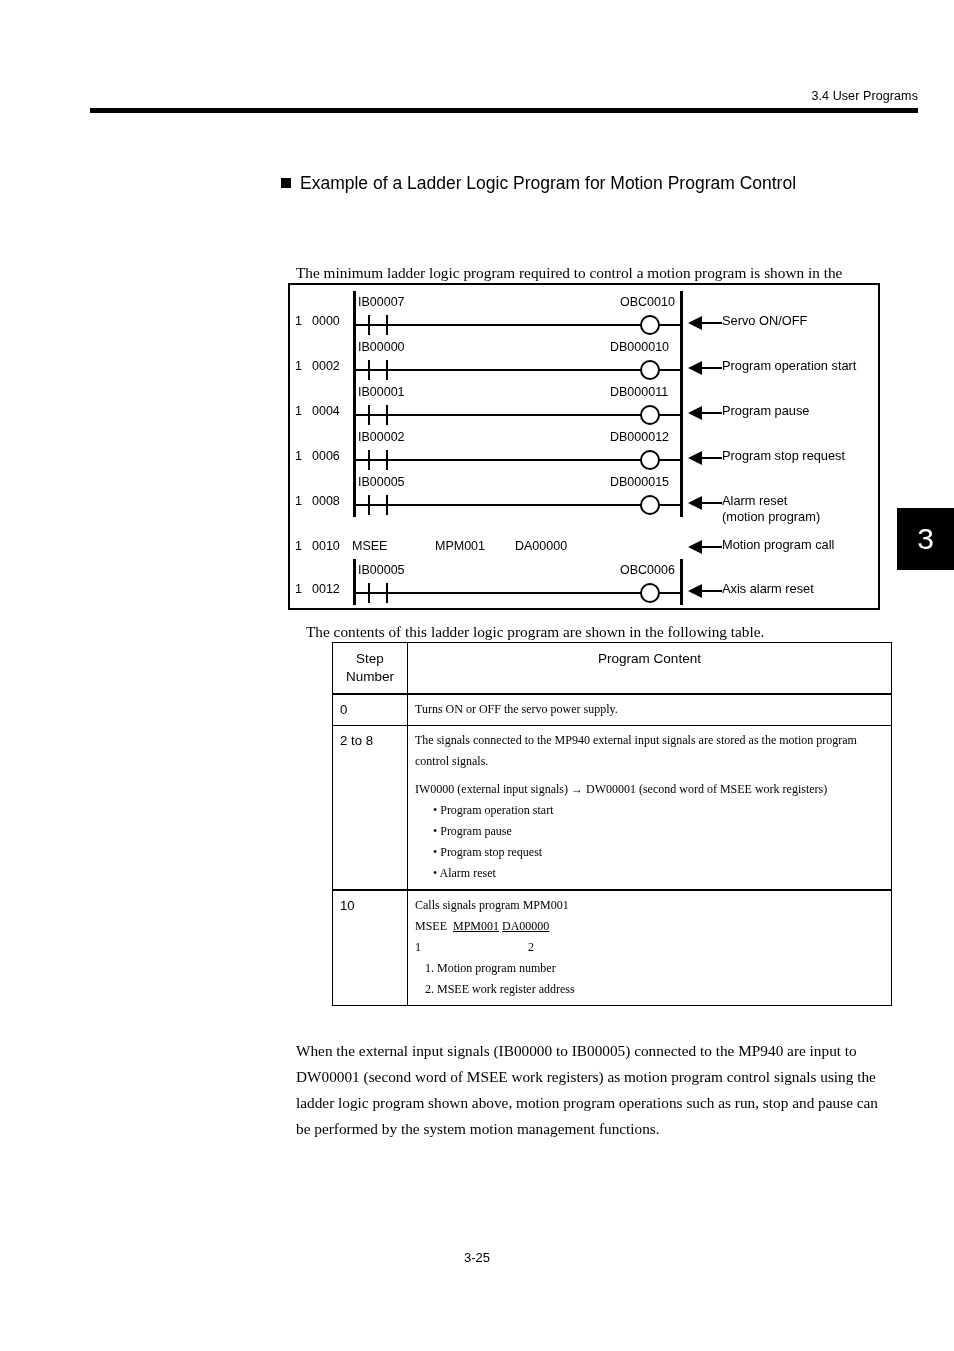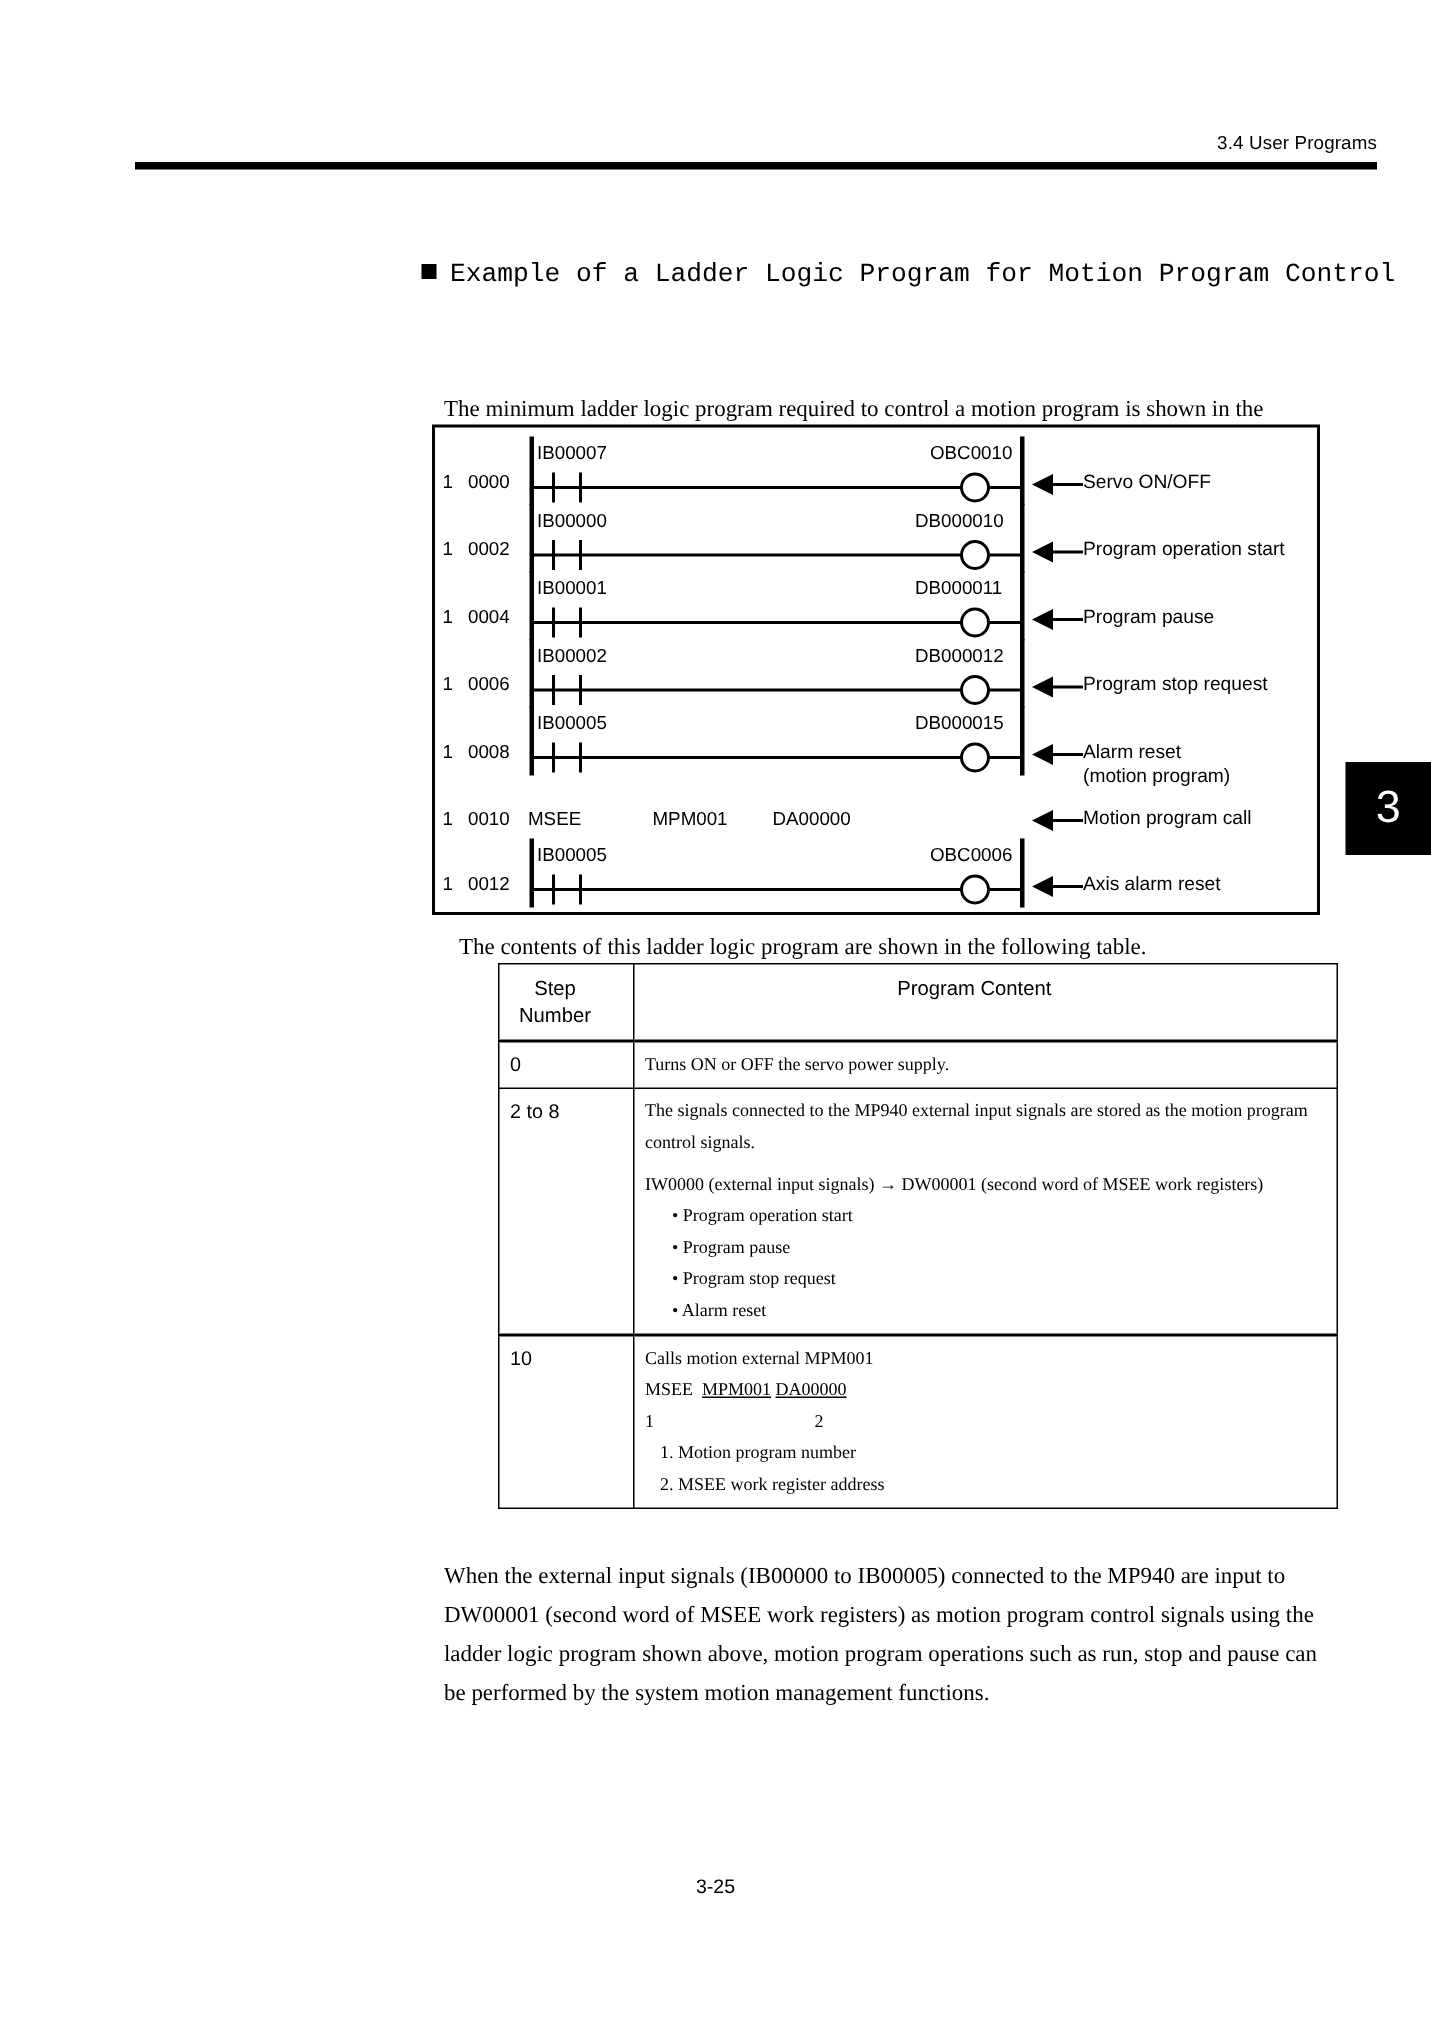--- a/index.html
+++ b/index.html
@@ -43,21 +43,21 @@
     font-size: 30px;
     display: flex;
     align-items: center;
     justify-content: center;
   }
 
   
   .section-heading {
     position: absolute;
     left: 281px; top: 173px;
-    font-family: Liberation Mono, monospace;
+    font-family: Liberation Sans, sans-serif;
     font-size: 17.5px;
     white-space: nowrap;
   }
   .section-heading .bullet-sq {
     display: inline-block;
     width: 10px; height: 10px;
     background: #000;
     margin-right: 9px;
     vertical-align: 1px;
   }
@@ -212,21 +212,21 @@
     vertical-align: top;
     padding: 4px 7px 5px 7px;
   }
   .content-table thead th {
     font-family: "Liberation Sans", sans-serif;
     font-weight: normal;
     font-size: 13.5px;
     text-align: center;
     line-height: 18px;
     border-bottom: 2px solid #000;
-    padding: 7px 21px 7px 6px;
+    padding: 7px 6px 7px 6px;
   }
   .content-table thead th.col-step { width: 62px; }
   .content-table tbody td {
     font-size: 12px;
     line-height: 21px;
   }
   .content-table tbody td.step-cell {
     font-family: "Liberation Sans", sans-serif;
     font-size: 13.2px;
     white-space: nowrap;
@@ -447,21 +447,21 @@
         <span class="tbl-line spaced">IW0000 (external input signals)  → DW00001 (second word of MSEE work registers)</span>
         <span class="bullet-line">• Program operation start</span>
         <span class="bullet-line">• Program pause</span>
         <span class="bullet-line">• Program stop request</span>
         <span class="bullet-line">• Alarm reset</span>
       </td>
     </tr>
     <tr class="sep-row">
       <td class="step-cell">10</td>
       <td>
-        <span class="tbl-line">Calls motion external MPM001</span>
+        <span class="tbl-line">Calls signals program MPM001</span>
         <span class="tbl-line"><span>MSEE</span>&nbsp;&nbsp;<span class="under">MPM001</span>&nbsp;<span class="under">DA00000</span></span>
         <span class="marker-line">1                    2</span>
         <span class="num-line">1.  Motion program number</span>
         <span class="num-line">2.  MSEE work register address</span>
       </td>
     </tr>
   </tbody>
 </table>
 
 <div class="body-para" id="closing-para">When the external input signals (IB00000 to IB00005) connected to the MP940 are input to DW00001 (second word of MSEE work registers) as motion program control signals using the ladder logic program shown above, motion program operations such as run, stop and pause can be performed by the system motion management functions.</div>

